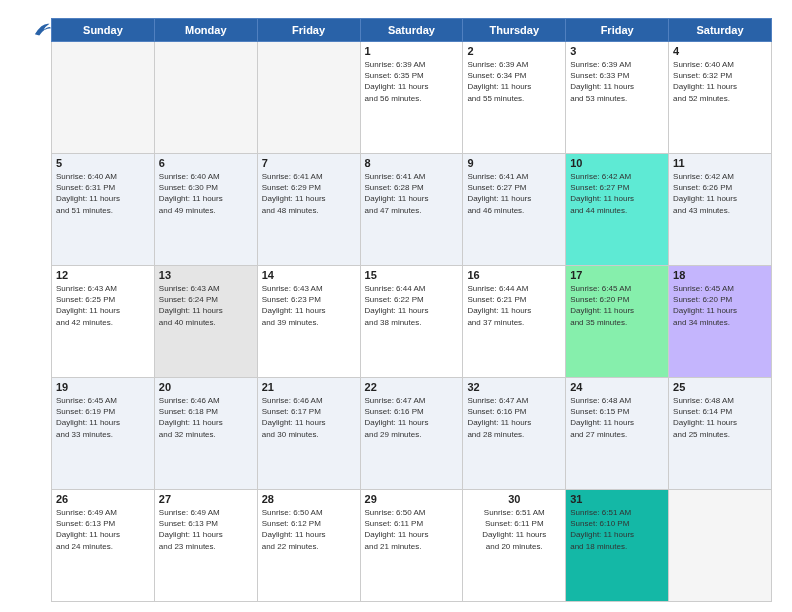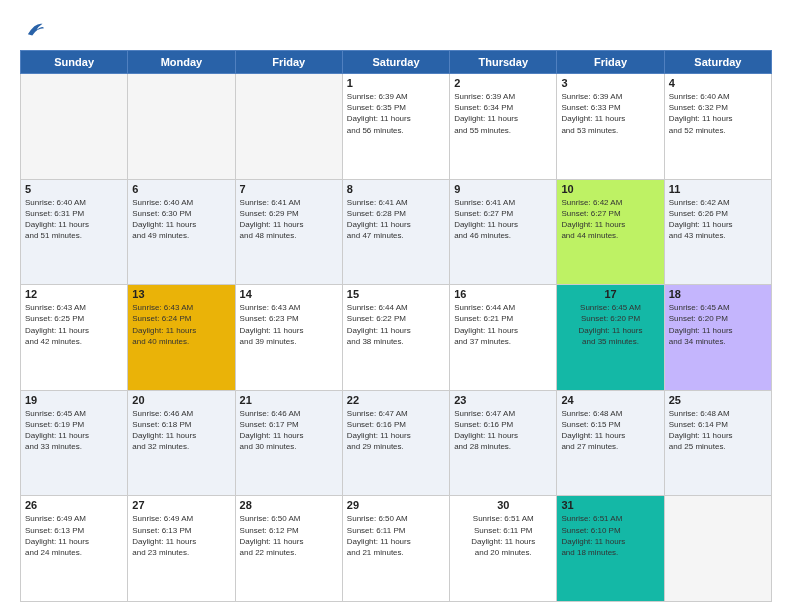--- a/index.html
+++ b/index.html
@@ -6,23 +6,23 @@
     body {
       width: 792px;
       height: 612px;
       font-family: Arial, sans-serif;
       background: #fff;
       overflow: hidden;
     }
     .page {
       width: 792px;
       height: 612px;
-      padding: 18px 20px 10px 20px;
+      padding: 18px 20px 10px 27px;
       display: flex;
-      flex-direction: column;
+      flex-direction: row;
     }
     .header {
       display: flex;
       justify-content: space-between;
       align-items: flex-start;
       margin-bottom: 10px;
     }
     .logo {
       display: flex;
       align-items: center;
@@ -196,21 +196,21 @@
 Daylight: 11 hours
 and 47 minutes.</div>
           </td>
           <td style="background: rgb(238, 242, 248);">
             <span class="day-num">9</span>
             <div class="day-info" style="white-space: pre-line;">Sunrise: 6:41 AM
 Sunset: 6:27 PM
 Daylight: 11 hours
 and 46 minutes.</div>
           </td>
-          <td style="background: #bef264; margin-left: 32px;">
+          <td style="background: #5eead4; margin-left: 32px;">
             <span class="day-num">10</span>
             <div class="day-info" style="white-space: pre-line;">Sunrise: 6:42 AM
 Sunset: 6:27 PM
 Daylight: 11 hours
 and 44 minutes.</div>
           </td>
           <td style="background: rgb(238, 242, 248);">
             <span class="day-num">11</span>
             <div class="day-info" style="white-space: pre-line;">Sunrise: 6:42 AM
 Sunset: 6:26 PM
@@ -219,21 +219,21 @@
           </td>
         </tr>
         <tr>
           <td style="background: rgb(255, 255, 255);">
             <span class="day-num">12</span>
             <div class="day-info" style="white-space: pre-line;">Sunrise: 6:43 AM
 Sunset: 6:25 PM
 Daylight: 11 hours
 and 42 minutes.</div>
           </td>
-          <td style="background: #eab308;">
+          <td style="background: #e5e5e5;">
             <span class="day-num">13</span>
             <div class="day-info" style="white-space: pre-line;">Sunrise: 6:43 AM
 Sunset: 6:24 PM
 Daylight: 11 hours
 and 40 minutes.</div>
           </td>
           <td style="background: rgb(255, 255, 255);">
             <span class="day-num">14</span>
             <div class="day-info" style="white-space: pre-line;">Sunrise: 6:43 AM
 Sunset: 6:23 PM
@@ -247,21 +247,21 @@
 Daylight: 11 hours
 and 38 minutes.</div>
           </td>
           <td style="background: rgb(255, 255, 255);">
             <span class="day-num">16</span>
             <div class="day-info" style="white-space: pre-line;">Sunrise: 6:44 AM
 Sunset: 6:21 PM
 Daylight: 11 hours
 and 37 minutes.</div>
           </td>
-          <td style="background: #14b8a6; text-align: center;">
+          <td style="background: #86efac;">
             <span class="day-num">17</span>
             <div class="day-info" style="white-space: pre-line;">Sunrise: 6:45 AM
 Sunset: 6:20 PM
 Daylight: 11 hours
 and 35 minutes.</div>
           </td>
           <td style="background: #c4b5fd;">
             <span class="day-num">18</span>
             <div class="day-info" style="white-space: pre-line;">Sunrise: 6:45 AM
 Sunset: 6:20 PM
@@ -292,21 +292,21 @@
 and 30 minutes.</div>
           </td>
           <td style="background: rgb(238, 242, 248);">
             <span class="day-num">22</span>
             <div class="day-info" style="white-space: pre-line;">Sunrise: 6:47 AM
 Sunset: 6:16 PM
 Daylight: 11 hours
 and 29 minutes.</div>
           </td>
           <td style="background: rgb(238, 242, 248);">
-            <span class="day-num">23</span>
+            <span class="day-num">32</span>
             <div class="day-info" style="white-space: pre-line;">Sunrise: 6:47 AM
 Sunset: 6:16 PM
 Daylight: 11 hours
 and 28 minutes.</div>
           </td>
           <td style="background: rgb(238, 242, 248);">
             <span class="day-num">24</span>
             <div class="day-info" style="white-space: pre-line;">Sunrise: 6:48 AM
 Sunset: 6:15 PM
 Daylight: 11 hours

